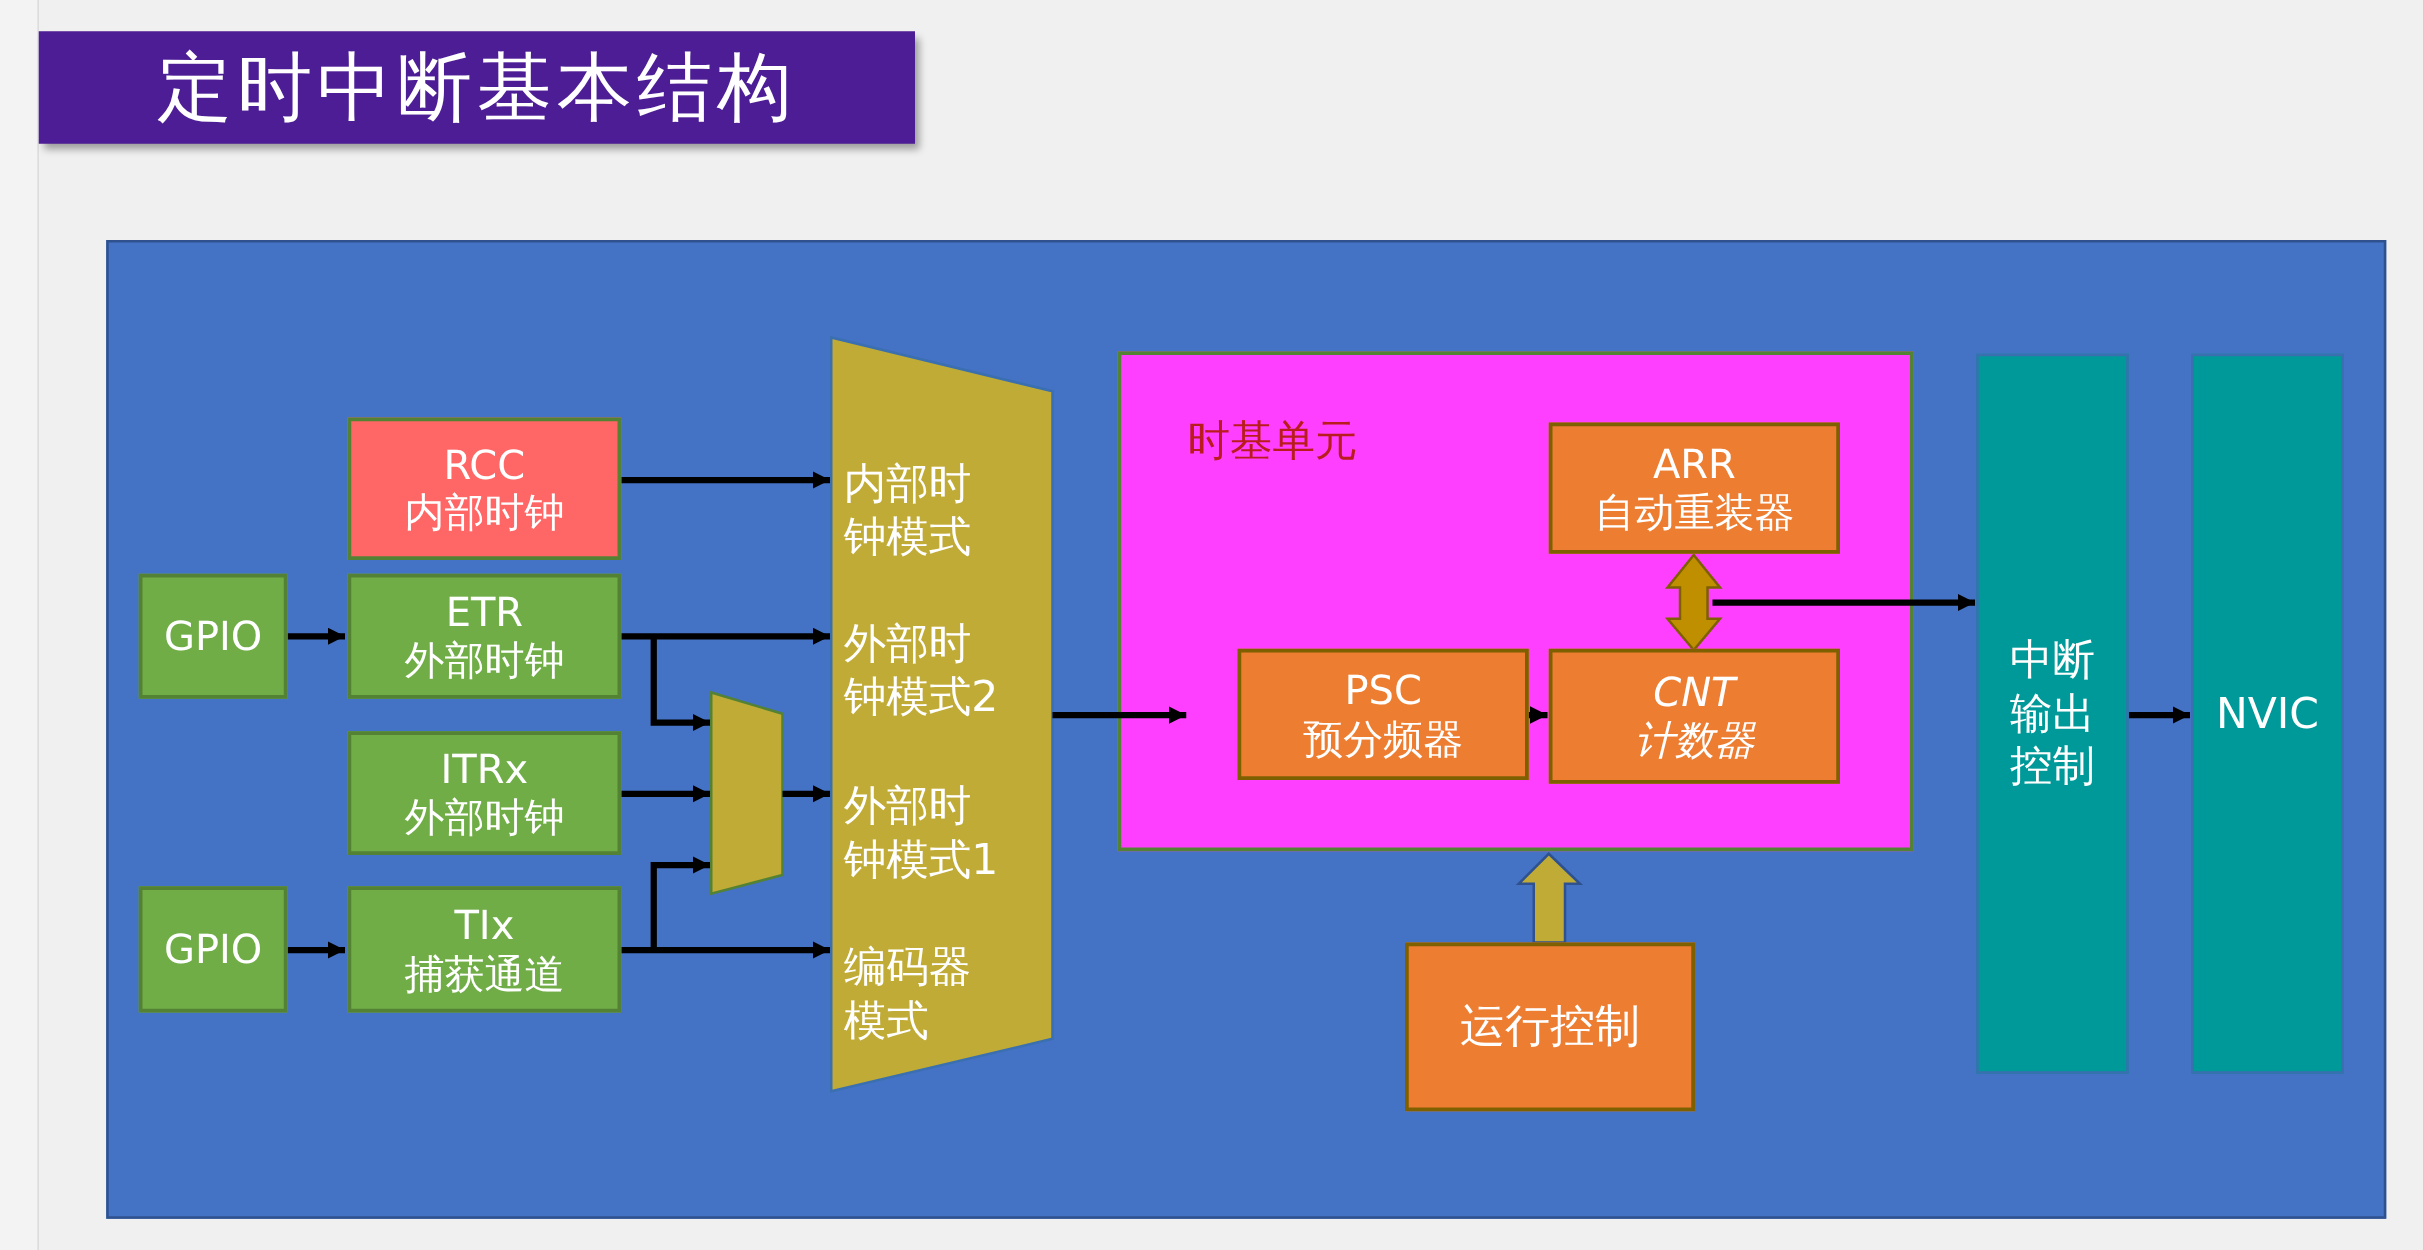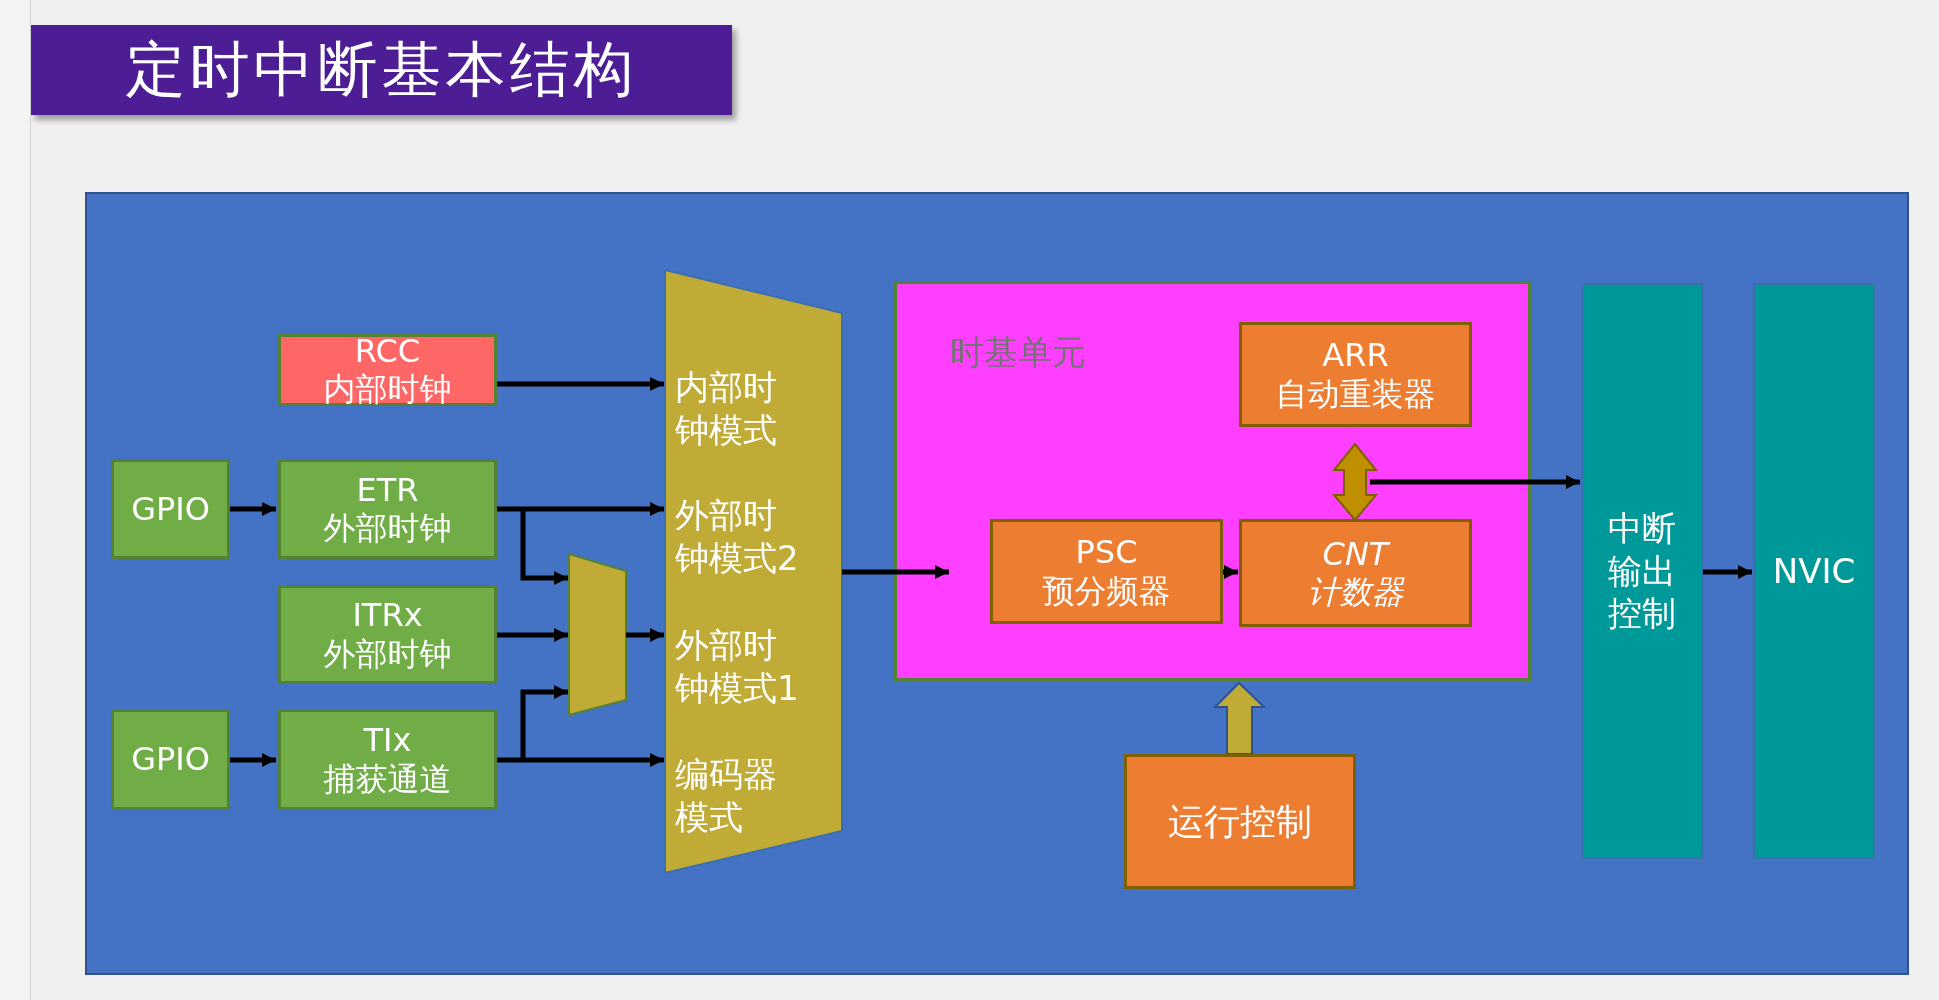--- a/index.html
+++ b/index.html
@@ -10,21 +10,21 @@
                box-shadow:4px 5px 6px rgba(0,0,0,0.35); display:flex; align-items:center; justify-content:center; }
   .title-bar span { color:#fff; font-size:60px; letter-spacing:4px; }
   .panel { position:absolute; left:85px; top:192px; width:1820px; height:779px; background:#4472c4; border:2px solid #2f528f; }
   .box { position:absolute; box-sizing:border-box; display:flex; flex-direction:column; align-items:center; justify-content:center;
          color:#fff; font-size:32px; line-height:1.2; text-align:center; }
   .green { background:#70ad47; border:3px solid #548235; }
   .red { background:#ff6666; border:3px solid #548235; }
   .orange { background:#ed7d31; border:3px solid #7f6000; }
   .teal { background:#009999; border:2px solid #3a6fb0; }
   .pink { position:absolute; left:894px; top:281px; width:637px; height:400px; box-sizing:border-box; background:#ff3fff; border:3px solid #548235; }
-  .pink-label { position:absolute; left:950px; top:330px; color:#737373; font-size:34px; }
+  .pink-label { position:absolute; left:950px; top:330px; color:#b91c1c; font-size:34px; }
   svg.wires { position:absolute; left:0; top:0; width:1939px; height:1000px; pointer-events:none; }
   .mux-text { position:absolute; color:#fff; font-size:34px; line-height:1.25; text-align:left; width:150px;margin-top:31px; }
 </style>
 </head>
 <body>
 
 <div class="page-edge"></div>
 
 <div class="title-bar">
   <span>定时中断基本结构</span>
@@ -76,21 +76,21 @@
     <line x1="1370" y1="482" x2="1580" y2="482" marker-end="url(#ahb)"></line>
 
     <line x1="1703" y1="572" x2="1752" y2="572" marker-end="url(#ahb)"></line>
   </g>
 
   <polygon points="1355,444 1376,470 1366,470 1366,495 1376,495 1355,520 1334,495 1344,495 1344,470 1334,470" fill="#bf8f00" stroke="#7f6000" stroke-width="2"></polygon>
 
   <polygon points="1239,683 1264,707 1252,707 1252,754 1227,754 1227,707 1215,707" fill="#c0ab36" stroke="#2f528f" stroke-width="2"></polygon>
 </svg>
 
-<div class="box red" style="left:278px;top:334px;width:219px;height:72px;">
+<div class="box red" style="left:278px;top:334px;width:219px;height:114px;">
   <span>RCC</span>
   <span>内部时钟</span>
 </div>
 <div class="box green" style="left:111px;top:459px;width:119px;height:100px;">
   <span>GPIO</span>
 </div>
 <div class="box green" style="left:278px;top:459px;width:219px;height:100px;">
   <span>ETR</span>
   <span>外部时钟</span>
 </div>
@@ -116,21 +116,21 @@
 </div>
 <div class="mux-text" style="left:675px;top:593px;">
   <div>外部时</div>
   <div>钟模式1</div>
 </div>
 <div class="mux-text" style="left:675px;top:722px;">
   <div>编码器</div>
   <div>模式</div>
 </div>
 
-<div class="box orange" style="left:1239px;top:322px;width:233px;height:105px;">
+<div class="box orange" style="left:1239px;top:338px;width:233px;height:105px;">
   <span>ARR</span>
   <span>自动重装器</span>
 </div>
 <div class="box orange" style="left:990px;top:519px;width:233px;height:105px;">
   <span>PSC</span>
   <span>预分频器</span>
 </div>
 <div class="box orange" style="left:1239px;top:519px;width:233px;height:108px;font-style:italic;">
   <span>CNT</span>
   <span>计数器</span>

